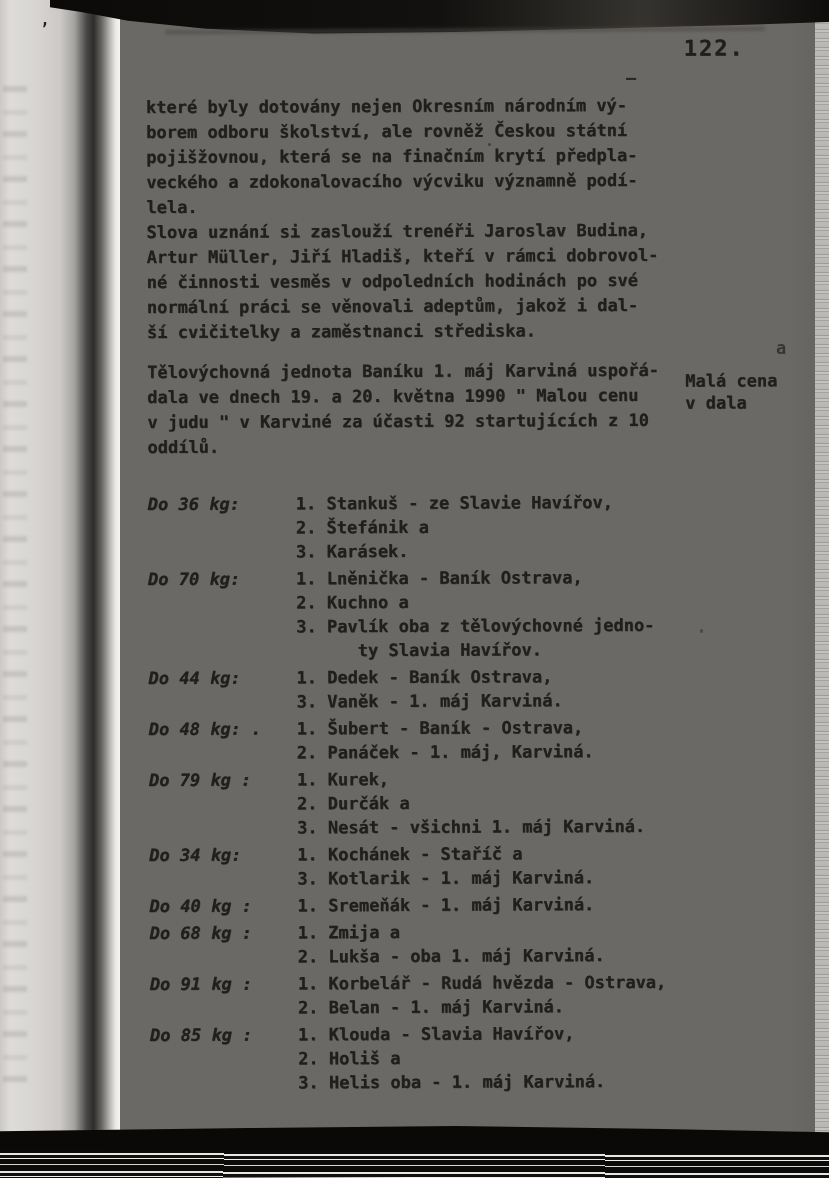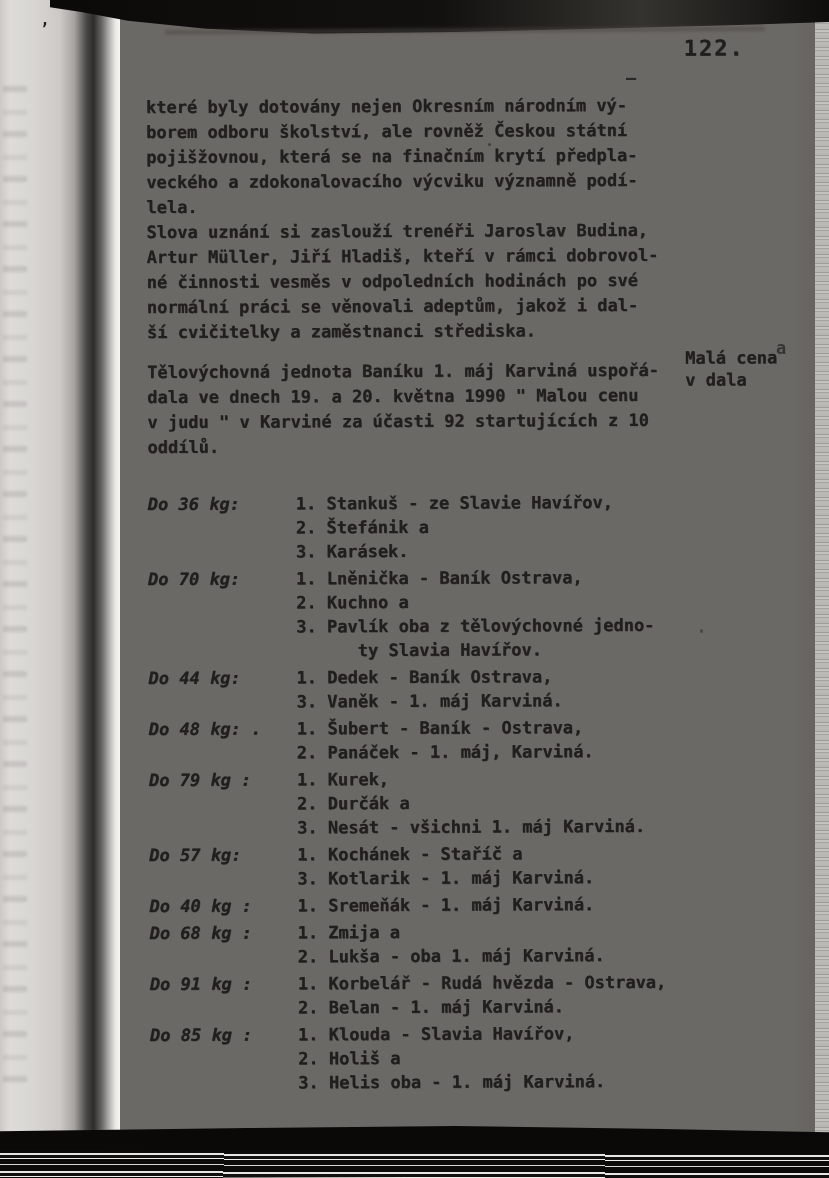--- a/index.html
+++ b/index.html
@@ -58,21 +58,21 @@
   .speck1{position:absolute;left:488px;top:143px;width:3px;height:3px;border-radius:50%;background:rgba(40,38,36,.6);}
   .speck2{position:absolute;left:700px;top:629px;width:3px;height:4px;border-radius:50%;background:rgba(40,38,36,.5);}
   
   .content{position:absolute;inset:0;transform:rotate(-.25deg);transform-origin:160px 100px;}
   .tl{white-space:pre;font-size:17px;
       text-shadow:.4px .4px .5px rgba(33,31,29,.55), -.3px 0 .4px rgba(33,31,29,.3);}
   .pagenum{position:absolute;left:684px;top:38px;font-size:22px;letter-spacing:2px;}
   .textblock{position:absolute;left:146px;top:95px;}
   .para .tl{line-height:25px;}
   .p3{margin-top:15px;}
-  .sidenote{position:absolute;left:684px;top:349px;}
+  .sidenote{position:absolute;left:684px;top:372px;}
   .sidenote .tl{line-height:22px;}
   .heading{position:absolute;left:146px;top:458px;line-height:25px;}
   .underlined{display:inline-block;border-bottom:2.5px dashed #26241f;padding-bottom:2px;}
   .results{position:absolute;left:146px;top:492px;}
   .rg{position:relative;}
   .rg + .rg{margin-top:3px;}
   .cat{position:absolute;left:0;top:0;line-height:24px;font-style:italic;}
   .entries{margin-left:148px;}
   .entries .tl{line-height:24px;}
 </style>
@@ -168,21 +168,21 @@
       <div class="rg">
         <div class="cat tl">Do 79 kg :</div>
         <div class="entries">
           <div class="tl">1. Kurek,</div>
           <div class="tl">2. Durčák a</div>
           <div class="tl">3. Nesát - všichni 1. máj Karviná.</div>
         </div>
       </div>
 
       <div class="rg">
-        <div class="cat tl">Do 57 kg:</div>
+        <div class="cat tl">Do 34 kg:</div>
         <div class="entries">
           <div class="tl">1. Kochánek - Staříč a</div>
           <div class="tl">3. Kotlarik - 1. máj Karviná.</div>
         </div>
       </div>
 
       <div class="rg">
         <div class="cat tl">Do 40 kg :</div>
         <div class="entries">
           <div class="tl">1. Sremeňák - 1. máj Karviná.</div>

